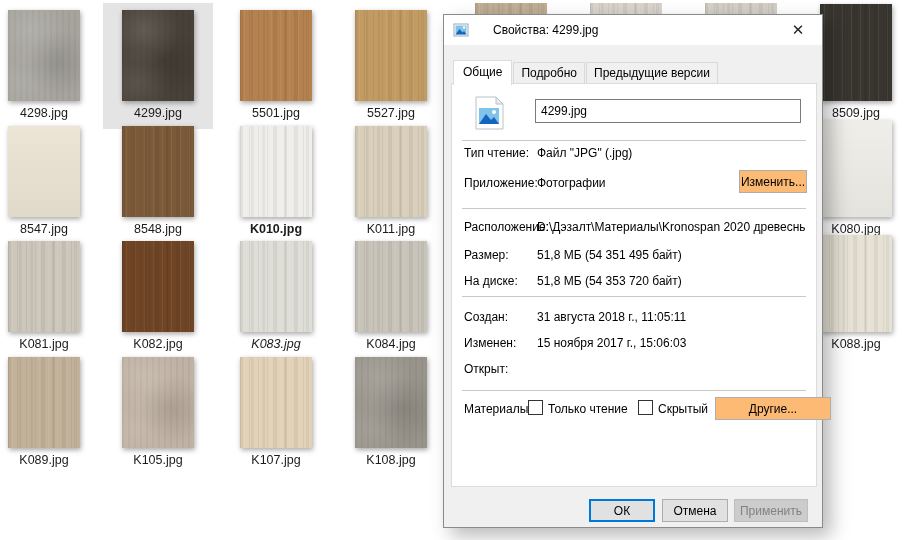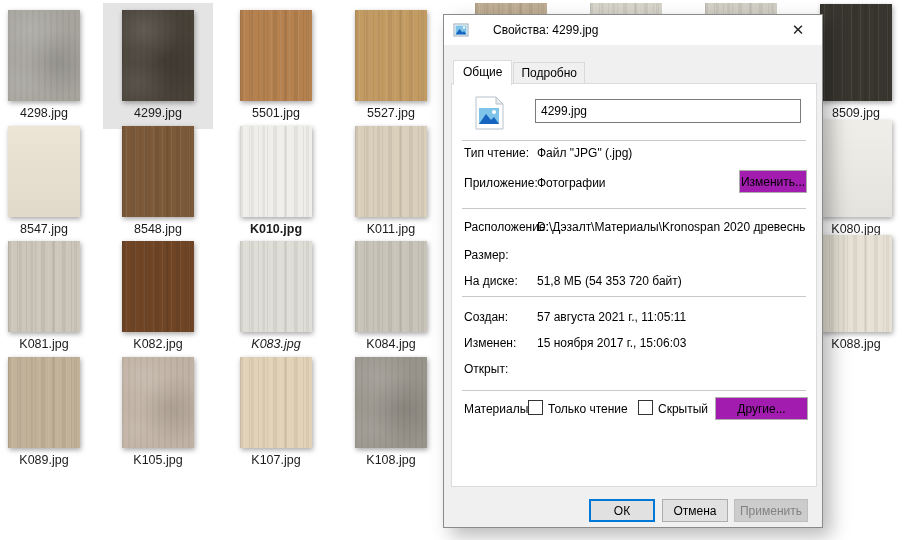--- a/index.html
+++ b/index.html
@@ -36,21 +36,21 @@
        padding:3px 7px 3px 7px;margin-right:1px;height:15px;line-height:15px;}
   .tab.active{background:#fff;border-color:#dcdcdc;padding:4px 9px 5px 9px;height:15px;position:relative;top:1px;z-index:2;}
   
   #page{position:absolute;left:7px;top:68px;width:366px;height:404px;background:#fff;border:1px solid #dcdcdc;box-sizing:border-box;}
   #fileicon{position:absolute;left:20px;top:12px;width:34px;height:34px;}
   #fname{position:absolute;left:83px;top:15px;width:266px;height:24px;box-sizing:border-box;border:1px solid #7a7a7a;
          background:#fff;font-family:"Liberation Sans",sans-serif;font-size:12px;padding:0 5px;color:#000;}
   .sep{position:absolute;left:10px;width:344px;height:1px;background:#c9c9c9;}
   .lrow{position:absolute;left:12px;font-size:12px;color:#000;white-space:nowrap;}
   .vrow{position:absolute;left:85px;font-size:12px;color:#000;white-space:nowrap;overflow:hidden;max-width:268px;}
-  .btn{position:absolute;box-sizing:border-box;background:#a21caf;border:1px solid #adadad;font-size:12px;color:#000;
+  .btn{position:absolute;box-sizing:border-box;background:#fdba74;border:1px solid #adadad;font-size:12px;color:#000;
        display:flex;align-items:center;justify-content:center;font-family:"Liberation Sans",sans-serif;}
   .cbox{display:inline-block;width:13px;height:13px;border:1px solid #333;background:#fff;vertical-align:-2px;margin-right:5px;}
   .attr-item{font-size:12px;color:#000;white-space:nowrap;}
   
   .bbtn{position:absolute;top:484px;height:23px;box-sizing:border-box;background:#e1e1e1;border:1px solid #adadad;
         font-size:12px;color:#000;display:flex;align-items:center;justify-content:center;}
   #btn-ok{left:145px;width:66px;border:2px solid #0078d7;}
   #btn-cancel{left:218px;width:66px;}
   #btn-apply{left:290px;width:74px;background:#cccccc;border-color:#bfbfbf;color:#828282;}
 </style>
@@ -155,20 +155,21 @@
         <path d="M2.5 12.5 L6.5 7 L9.5 10.5 L11 9 L13.5 12.5 Z" fill="#1565c0"></path>
         <circle cx="11" cy="5.5" r="1.3" fill="#fff"></circle>
       </svg>
       <span class="ttext">Свойства: 4299.jpg</span>
       <div id="closeb">✕</div>
     </div>
 
     <div id="tabs">
         <div class="tab active">Общие</div>
         <div class="tab">Подробно</div>
+        <div class="tab">Предыдущие версии</div>
       </div>
 
     <div id="page">
       <svg id="fileicon" viewBox="0 0 34 34">
         <path d="M4 1 h20 l7 7 v25 h-27 z" fill="#fff" stroke="#b9c2cc" stroke-width="1"></path>
         <path d="M24 1 l7 7 h-7 z" fill="#e8edf2" stroke="#b9c2cc" stroke-width="1"></path>
         <rect x="7" y="12" width="20" height="16" fill="#7ec3e8"></rect>
         <path d="M7 28 L14 18 L19 24 L22 21 L27 28 Z" fill="#1565c0"></path>
         <circle cx="22" cy="16" r="2" fill="#fff"></circle>
       </svg>
@@ -182,39 +183,40 @@
       <span class="lrow" style="top:92px">Приложение:</span>
       <span class="vrow" style="top:92px">Фотографии</span>
       <div class="btn" style="left:287px;top:86px;width:68px;height:23px">Изменить...</div>
 
       <div class="sep" style="top:124px"></div>
 
       <span class="lrow" style="top:136px">Расположение:</span>
       <span class="vrow" style="top:136px">D:\Дэзалт\Материалы\Kronospan 2020 древесны</span>
 
       <span class="lrow" style="top:164px">Размер:</span>
+      <span class="vrow" style="top:164px">51,8 МБ (54 351 495 байт)</span>
 
       <span class="lrow" style="top:190px">На диске:</span>
       <span class="vrow" style="top:190px">51,8 МБ (54 353 720 байт)</span>
 
       <div class="sep" style="top:212px"></div>
 
       <span class="lrow" style="top:226px">Создан:</span>
-      <span class="vrow" style="top:226px">57 августа 2021 г., 11:05:11</span>
+      <span class="vrow" style="top:226px">31 августа 2018 г., 11:05:11</span>
 
       <span class="lrow" style="top:252px">Изменен:</span>
       <span class="vrow" style="top:252px">15 ноября 2017 г., 15:06:03</span>
 
       <span class="lrow" style="top:278px">Открыт:</span>
 
       <div class="sep" style="top:306px"></div>
 
       <span class="lrow" style="top:318px">Материалы:</span>
       <span class="attr-item" style="position:absolute;left:76px;top:316px"><span class="cbox"></span><span>Только чтение</span></span>
       <span class="attr-item" style="position:absolute;left:186px;top:316px"><span class="cbox"></span><span>Скрытый</span></span>
-      <div class="btn" style="left:263px;top:313px;width:93px;height:23px">Другие...</div>
+      <div class="btn" style="left:263px;top:313px;width:116px;height:23px">Другие...</div>
     </div>
 
     <div class="bbtn" id="btn-ok">ОК</div>
     <div class="bbtn" id="btn-cancel">Отмена</div>
     <div class="bbtn" id="btn-apply">Применить</div>
   </div>
 </div>
 
 </body></html>

